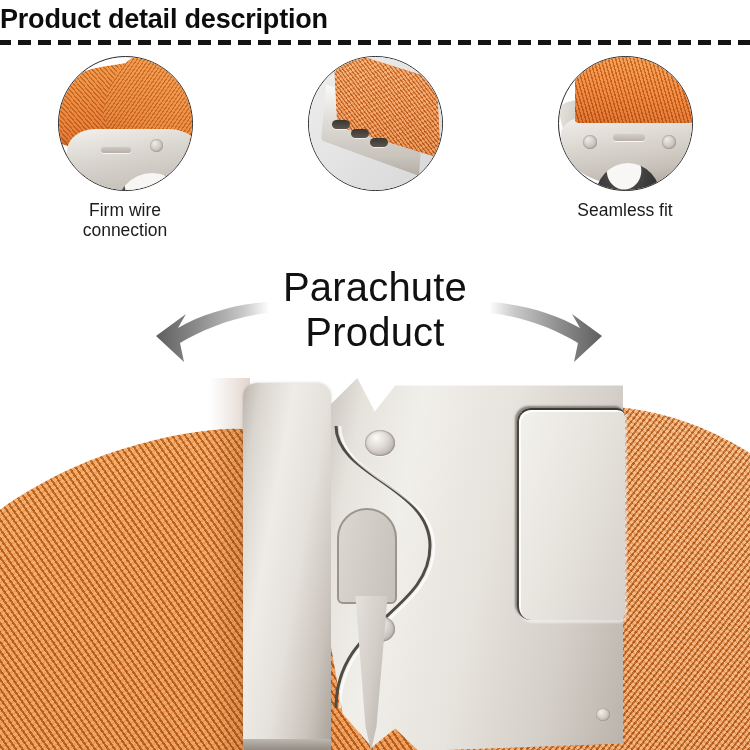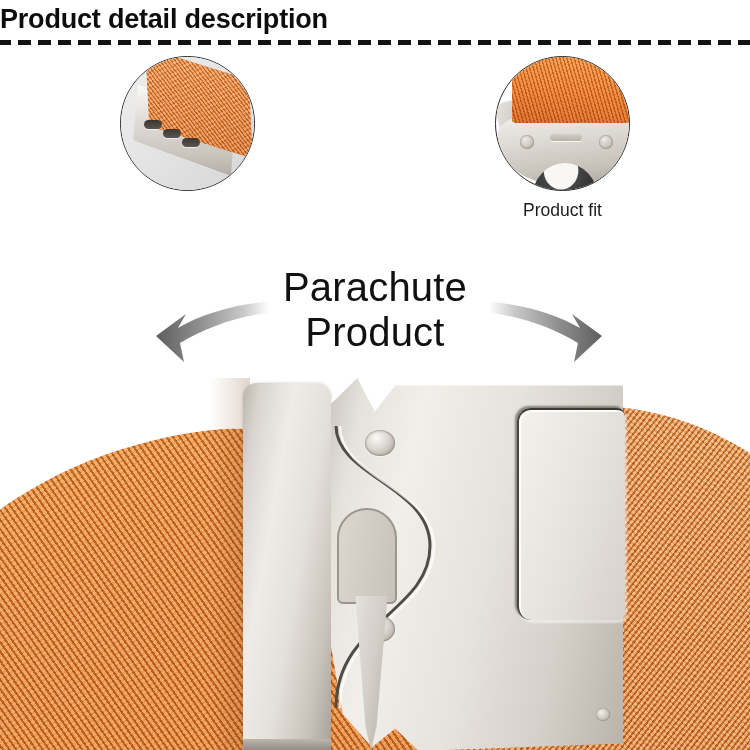--- a/index.html
+++ b/index.html
@@ -364,20 +364,32 @@
   }
 </style>
 </head>
 <body>
 
 <div id="header-title">Product detail description</div>
 <div id="header-divider"></div>
 
 <div id="feature-row">
 
+  <div class="feature-item">
+    <div class="feature-circle">
+      <div class="c1-band"></div>
+      <div class="c1-band2"></div>
+      <div class="c1-metal"></div>
+      <div class="c1-screw1"></div>
+      <div class="c1-screw2"></div>
+      <div class="c1-dark"></div>
+    </div>
+    <div class="feature-label">Firm wire
+connection</div>
+  </div>
 
   <div class="feature-item">
     <div class="feature-circle">
       <div class="c2-bg"></div>
       <div class="c2-conn"></div>
       <div class="c2-weave"></div>
       <div class="c2-slot c2-s1"></div>
       <div class="c2-slot c2-s2"></div>
       <div class="c2-slot c2-s3"></div>
     </div>
@@ -385,21 +397,21 @@
 
   <div class="feature-item">
     <div class="feature-circle">
       <div class="c3-edge"></div>
       <div class="c3-metal"></div>
       <div class="c3-band"></div>
       <div class="c3-sc1"></div>
       <div class="c3-sc2"></div>
       <div class="c3-dark"></div>
     </div>
-    <div class="feature-label">Product fit</div>
+    <div class="feature-label">Seamless fit</div>
   </div>
 
 </div>
 
 <div id="buckle-heading">Parachute
 Product</div>
 
 <svg id="arrow-left" viewBox="0 0 130 72">
   <defs>
     <linearGradient id="lag" x1="1" y1="0" x2="0" y2="0">

